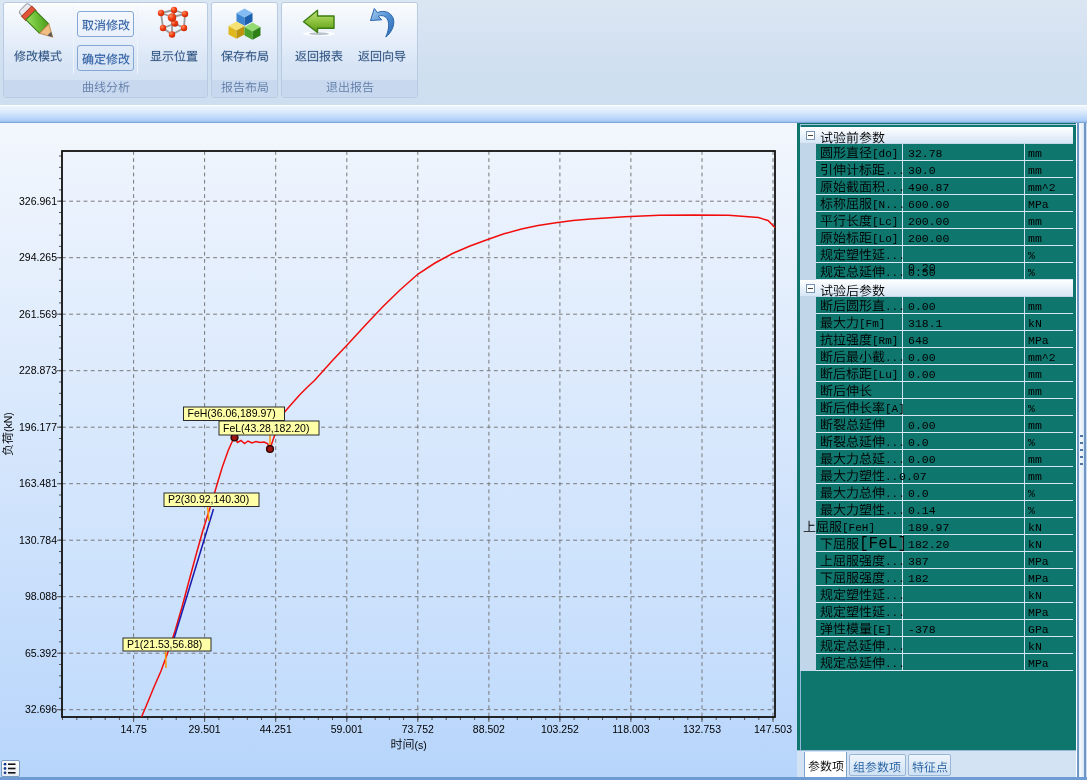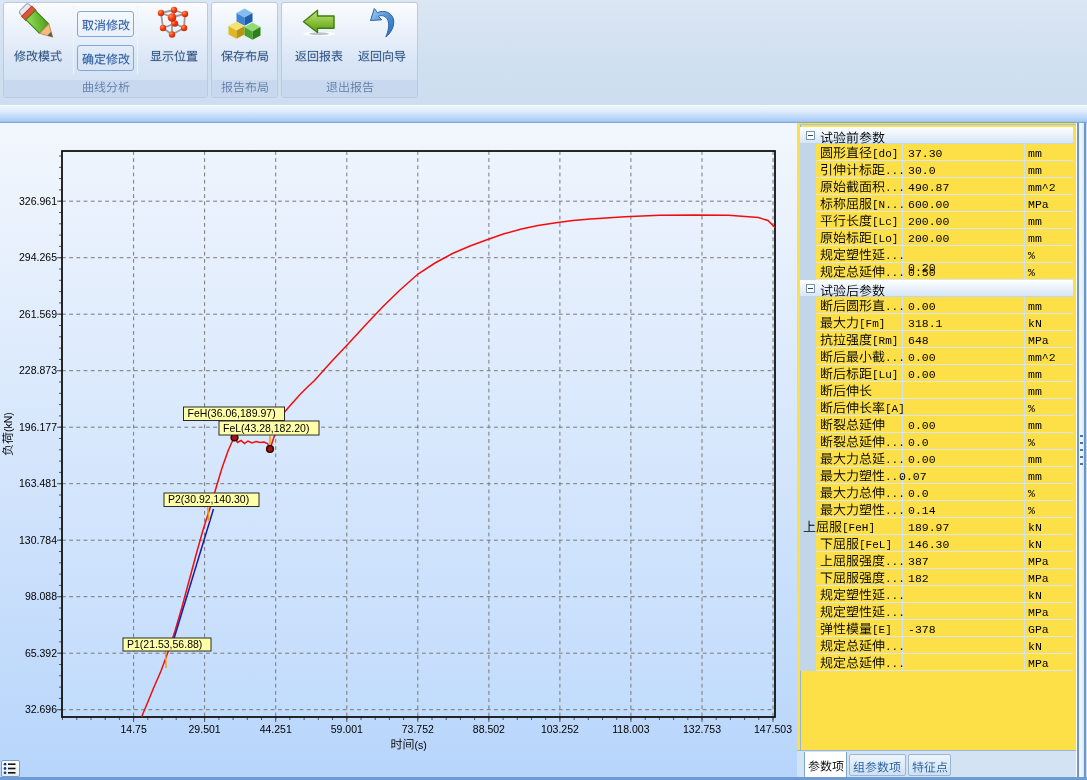--- a/index.html
+++ b/index.html
@@ -12,21 +12,21 @@
 box-shadow:inset 0 1px 0 #fff;}
 .grplabel{position:absolute;left:1px;right:1px;bottom:8px;height:17px;font-size:12px;background:#c7d8ef;
 border-radius:0 0 2px 2px;text-align:center;line-height:16px;}
 .vsep{position:absolute;top:6px;width:1px;height:68px;background:#b4c6de;border-right:1px solid #eef4fb}
 .rbtn{position:absolute;width:57px;height:26px;border:1px solid #84a7d3;border-radius:3px;text-align:center;line-height:24px}
 .toolitem{position:absolute;text-align:center}
 #band{position:absolute;left:0;top:105px;width:1087px;height:18px;
 background:linear-gradient(180deg,#eef5fe 0%,#dcebfc 35%,#bed8fa 72%,#abcdf8 90%,#9cc0ea 100%);
 border-top:1px solid #fdfeff;border-bottom:1px solid #7ea8d8;}
 #chartpanel{position:absolute;left:0;top:123px;width:761px;height:654px;border-radius:24px;}
-#rightpanel{position:absolute;left:797px;top:123px;width:280px;height:654px;background:#fde047}
+#rightpanel{position:absolute;left:797px;top:123px;width:280px;height:654px;background:#0f766e}
 .mono{font-family:"Liberation Mono",monospace;font-size:11.5px;color:#000}
 #tabs{position:absolute;left:0px;bottom:0px;width:280px;height:27px;background:#d3e3f4;border-top:1px solid #98b6d6}
 #splitter{position:absolute;left:1076px;top:123px;width:11px;height:654px;
 background:linear-gradient(90deg,#ffffff 0,#ffffff 1px,#6f96c4 1px,#6f96c4 2.5px,#eaf2fb 3.5px,#f2f8fd 5px,#d7e6f5 8px,#6f96c4 8.5px,#6f96c4 10px,#cadef2 10px,#cadef2 11px);}
 #botedge{position:absolute;left:0;top:777px;width:1087px;height:3px;background:linear-gradient(180deg,#ffffff 0,#higher 0);background:#6e9bd3}
 </style></head><body>
 <div id="root">
 <div id="ribbon">
       <div class="grp" style="left:3px;width:205px"></div>
       <div class="grp" style="left:211px;width:67px"></div>
@@ -449,21 +449,21 @@
         </svg></div>
       <div class="abs" style="left:19.4px;top:21px;width:257px;height:17px;border-bottom:1px solid #d9e7f5"></div>
       <div class="abs" style="left:23px;top:22.5px;height:16px;line-height:15px;font-size:12px;white-space:nowrap"><svg style="vertical-align:-0.12em;" width="52" height="13.0" viewBox="0 -880 4000 1000">
           <g transform="scale(1,-1)" fill="#000">
             <use href="#g5706" x="0"></use>
             <use href="#g5F62" x="1000"></use>
             <use href="#g76F4" x="2000"></use>
             <use href="#g5F84" x="3000"></use>
           </g>
         </svg><span class="mono" style="font-size:11px;position:relative;top:-0.5px">[do]</span></div>
-      <div class="abs mono" style="left:111px;top:23.5px">37.30</div>
+      <div class="abs mono" style="left:111px;top:23.5px">32.78</div>
       <div class="abs mono" style="left:231px;top:23.5px">mm</div>
       <div class="abs" style="left:19.4px;top:38px;width:257px;height:17px;border-bottom:1px solid #d9e7f5"></div>
       <div class="abs" style="left:23px;top:39.5px;height:16px;line-height:15px;font-size:12px;white-space:nowrap"><svg style="vertical-align:-0.12em;" width="65" height="13.0" viewBox="0 -880 5000 1000">
           <g transform="scale(1,-1)" fill="#000">
             <use href="#g5F15" x="0"></use>
             <use href="#g4F38" x="1000"></use>
             <use href="#g8BA1" x="2000"></use>
             <use href="#g6807" x="3000"></use>
             <use href="#g8DDD" x="4000"></use>
           </g>
@@ -710,22 +710,22 @@
         </svg><span class="mono" style="font-size:11px;position:relative;top:-0.5px">[FeH]</span></div>
       <div class="abs mono" style="left:111px;top:397.5px">189.97</div>
       <div class="abs mono" style="left:231px;top:397.5px">kN</div>
       <div class="abs" style="left:19.4px;top:412px;width:257px;height:17px;border-bottom:1px solid #d9e7f5"></div>
       <div class="abs" style="left:23px;top:413.5px;height:16px;line-height:15px;font-size:12px;white-space:nowrap"><svg style="vertical-align:-0.12em;" width="39" height="13.0" viewBox="0 -880 3000 1000">
           <g transform="scale(1,-1)" fill="#000">
             <use href="#g4E0B" x="0"></use>
             <use href="#g5C48" x="1000"></use>
             <use href="#g670D" x="2000"></use>
           </g>
-        </svg><span class="mono" style="font-size:11px;position:relative;top:-0.5px">[FeL]</span></div>
-      <div class="abs mono" style="left:111px;top:414.5px">146.30</div>
+        </svg><span class="mono" style="font-size:16px;position:relative;top:-0.5px">[FeL]</span></div>
+      <div class="abs mono" style="left:111px;top:414.5px">182.20</div>
       <div class="abs mono" style="left:231px;top:414.5px">kN</div>
       <div class="abs" style="left:19.4px;top:429px;width:257px;height:17px;border-bottom:1px solid #d9e7f5"></div>
       <div class="abs" style="left:23px;top:430.5px;height:16px;line-height:15px;font-size:12px;white-space:nowrap"><svg style="vertical-align:-0.12em;" width="65" height="13.0" viewBox="0 -880 5000 1000">
           <g transform="scale(1,-1)" fill="#000">
             <use href="#g4E0A" x="0"></use>
             <use href="#g5C48" x="1000"></use>
             <use href="#g670D" x="2000"></use>
             <use href="#g5F3A" x="3000"></use>
             <use href="#g5EA6" x="4000"></use>
           </g>

